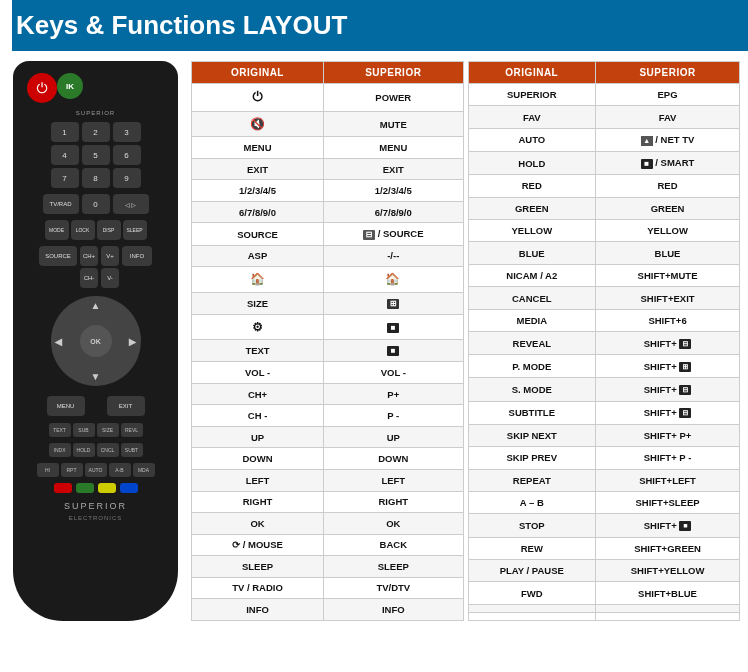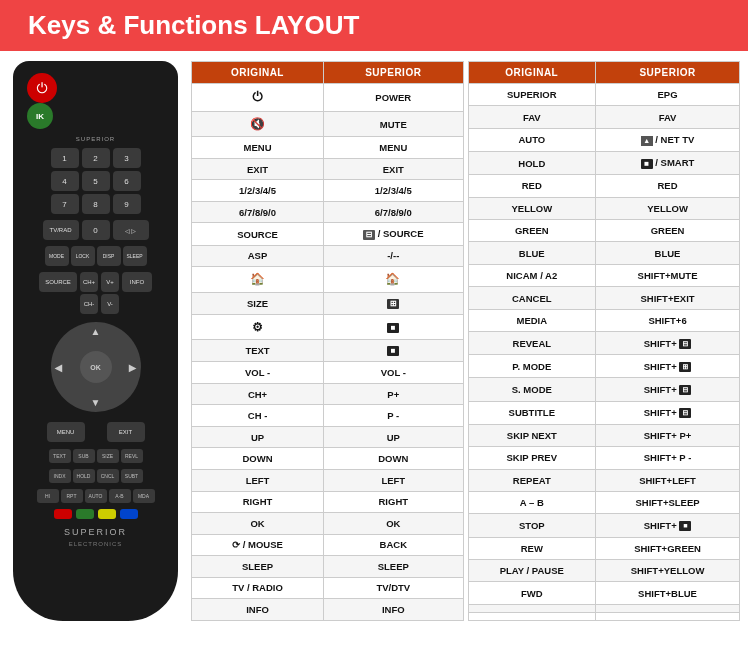--- a/index.html
+++ b/index.html
@@ -4,25 +4,26 @@
   <style>
     * { margin: 0; padding: 0; box-sizing: border-box; }
     body {
       font-family: Arial, sans-serif;
       background: #fff;
       width: 748px;
       min-height: 672px;
       overflow: hidden;
     }
     #page-title-bar {
-      background: #ef4444;
+      background: #0369a1;
       color: #fff;
       font-size: 26px;
       font-weight: bold;
-      padding: 10px 28px;
+      padding: 10px 4px;
+      margin-left: 12px;
     }
     #main-content {
       display: flex;
       padding: 10px 8px;
       gap: 8px;
     }
     #remote-img-area {
       width: 175px;
       flex-shrink: 0;
       display: flex;
@@ -36,24 +37,23 @@
       padding: 10px 8px 16px 8px;
       display: flex;
       flex-direction: column;
       align-items: center;
       gap: 4px;
       position: relative;
       min-height: 560px;
     }
     .r-top-row {
       display: flex;
-      justify-content: flex-end;
+      justify-content: flex-start;
       width: 100%;
       padding: 2px 6px;
-      flex-direction: column;
     }
     .r-power-btn {
       width: 30px; height: 30px;
       background: #cc0000;
       border-radius: 50%;
       display: flex; align-items: center; justify-content: center;
     }
     .r-power-btn::after {
       content: '⏻';
       color: #fff;
@@ -458,26 +458,26 @@
           </tr>
           <tr>
             <td class="orig">HOLD</td>
             <td class="sup"><span class="sq-icon sq-icon-b">■</span> / SMART</td>
           </tr>
           <tr>
             <td class="orig">RED</td>
             <td class="sup">RED</td>
           </tr>
           <tr>
+            <td class="orig">GREEN</td>
+            <td class="sup">GREEN</td>
+          </tr>
+          <tr>
             <td class="orig">YELLOW</td>
             <td class="sup">YELLOW</td>
-          </tr>
-          <tr>
-            <td class="orig">GREEN</td>
-            <td class="sup">GREEN</td>
           </tr>
           <tr>
             <td class="orig">BLUE</td>
             <td class="sup">BLUE</td>
           </tr>
           <tr>
             <td class="orig">NICAM / A2</td>
             <td class="sup">SHIFT+MUTE</td>
           </tr>
           <tr>

